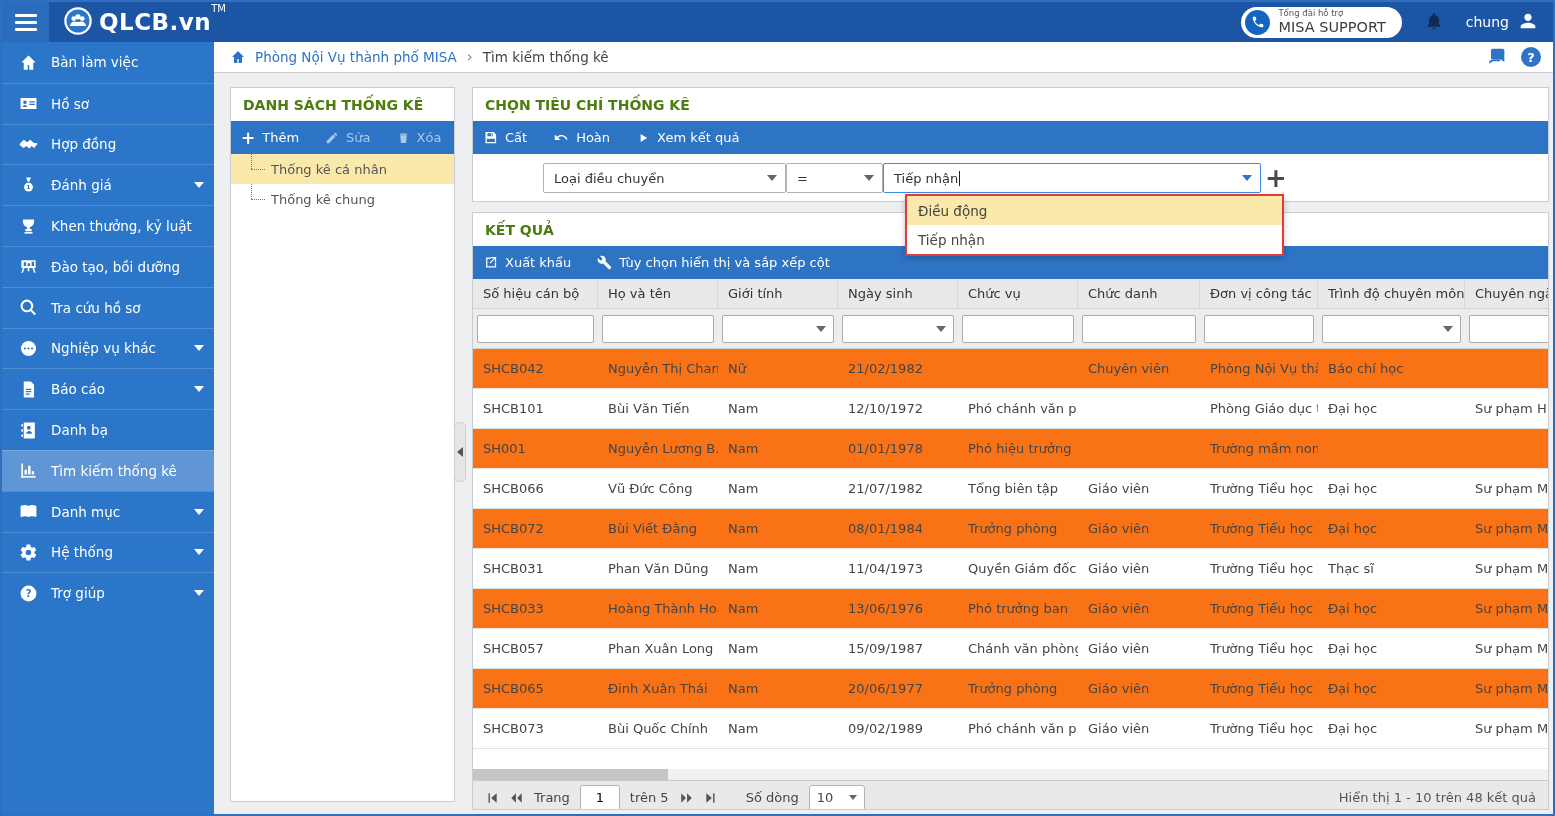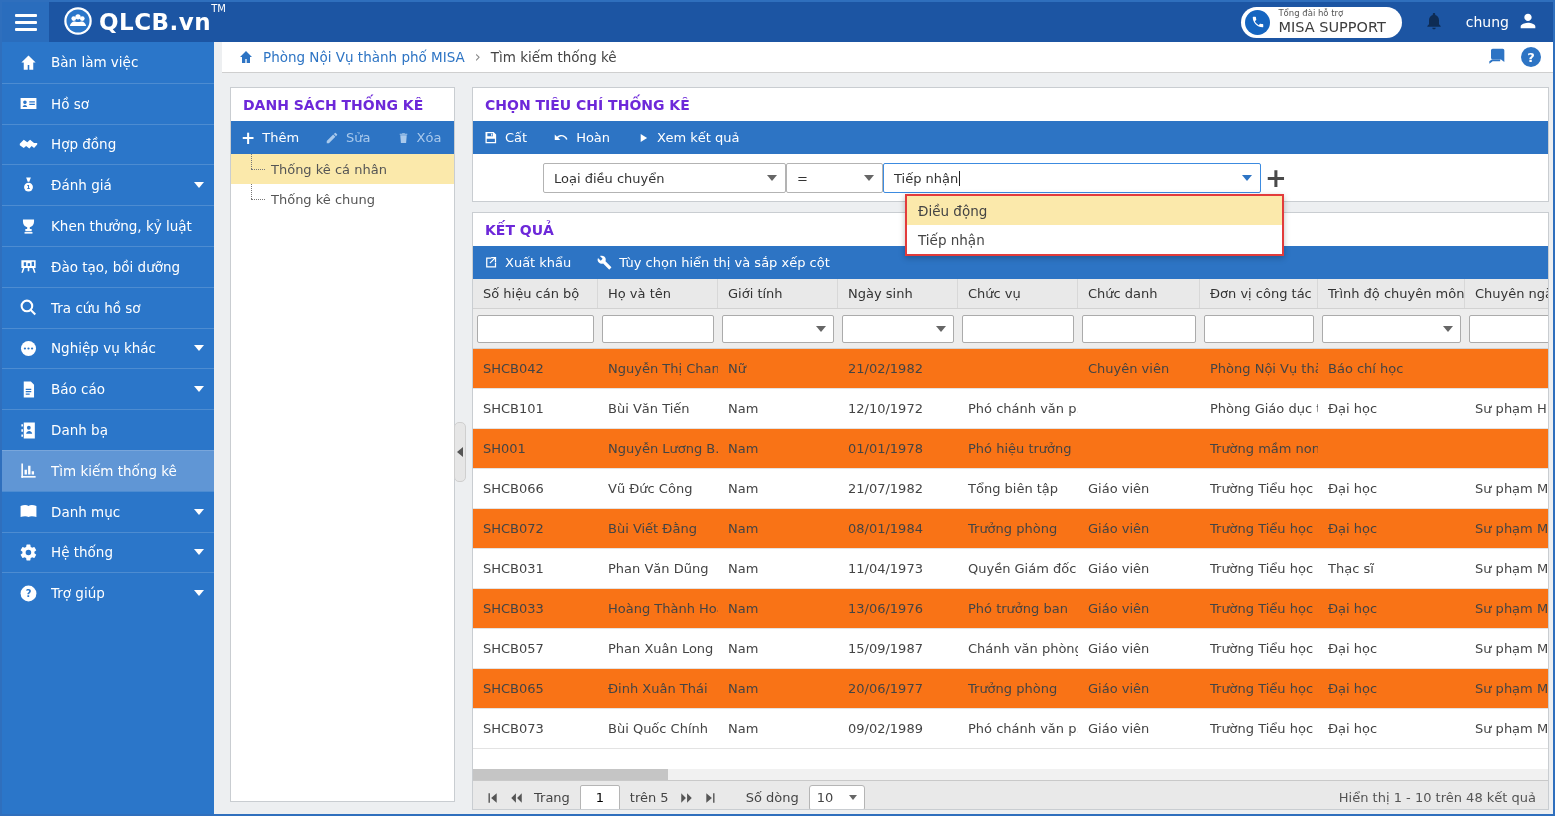--- a/index.html
+++ b/index.html
@@ -29,32 +29,32 @@
   
   .sidebar { position:absolute; left:0; top:40px; width:212px; bottom:0; background:#2b76c9; }
   .side-item { height:40.8px; display:flex; align-items:center; padding:0 10px 0 16px; color:#fff; border-top:1px solid rgba(255,255,255,.16); cursor:pointer; }
   .side-item:first-child { border-top:none; }
   .side-item.active { background:#6096d5; }
   .side-icon { width:20px; height:20px; flex:0 0 20px; display:flex; align-items:center; justify-content:center; color:#fff; }
   .side-label { margin-left:13px; font-size:13.5px; white-space:nowrap; overflow:hidden; }
   .side-chevron { margin-left:auto; width:0; height:0; border-left:5px solid transparent; border-right:5px solid transparent; border-top:6px solid #fff; }
 
   
-  .crumbbar { position:absolute; left:220px; top:40px; right:0; height:31px; background:#fff; border-bottom:1px solid #cfcfcf; display:flex; align-items:center; padding:0 12px 0 16px; }
+  .crumbbar { position:absolute; left:212px; top:40px; right:0; height:31px; background:#fff; border-bottom:1px solid #cfcfcf; display:flex; align-items:center; padding:0 12px 0 16px; }
   .crumb-home { color:#2d74c4; margin-right:9px; display:flex; }
   .crumb-root { color:#2d74c4; font-size:13.5px; cursor:pointer; }
   .crumb-sep { color:#888; font-size:15px; margin:0 10px; }
   .crumb-cur { color:#444; font-size:13.5px; }
   .crumb-icons { margin-left:auto; display:flex; align-items:center; gap:14px; }
   .chat-icon { color:#2d74c4; cursor:pointer; display:flex; }
   .help-icon { width:20px; height:20px; background:#2d74c4; color:#fff; border-radius:50%; font-size:13px; font-weight:bold; display:flex; align-items:center; justify-content:center; cursor:pointer; }
 
   
   .panel { position:absolute; background:#fff; border:1px solid #c9cdd1; }
-  .panel-title { color:#6d28d9; font-weight:bold; font-size:14px; padding:9px 12px 8px 12px; }
+  .panel-title { color:#4d7c0f; font-weight:bold; font-size:14px; padding:9px 12px 8px 12px; }
   .bluebar { background:#2d74c4; height:33px; display:flex; align-items:center; color:#fff; padding:0 10px; gap:26px; }
   .bluebar .tbtn { display:flex; align-items:center; gap:7px; font-size:13px; cursor:pointer; white-space:nowrap; }
   .tbtn.disabled { color:#a9c9ec; cursor:default; }
   .tbtn .ticon { display:flex; }
 
   
   #list-panel { left:228px; top:85px; width:225px; height:715px; }
   .tree-item { height:30px; display:flex; align-items:center; padding-left:20px; color:#555; font-size:13px; cursor:pointer; position:relative; }
   .tree-item.selected { background:#fbe9ab; }
   .tree-dots { width:14px; height:1px; border-bottom:1px dotted #777; margin-right:6px; }

